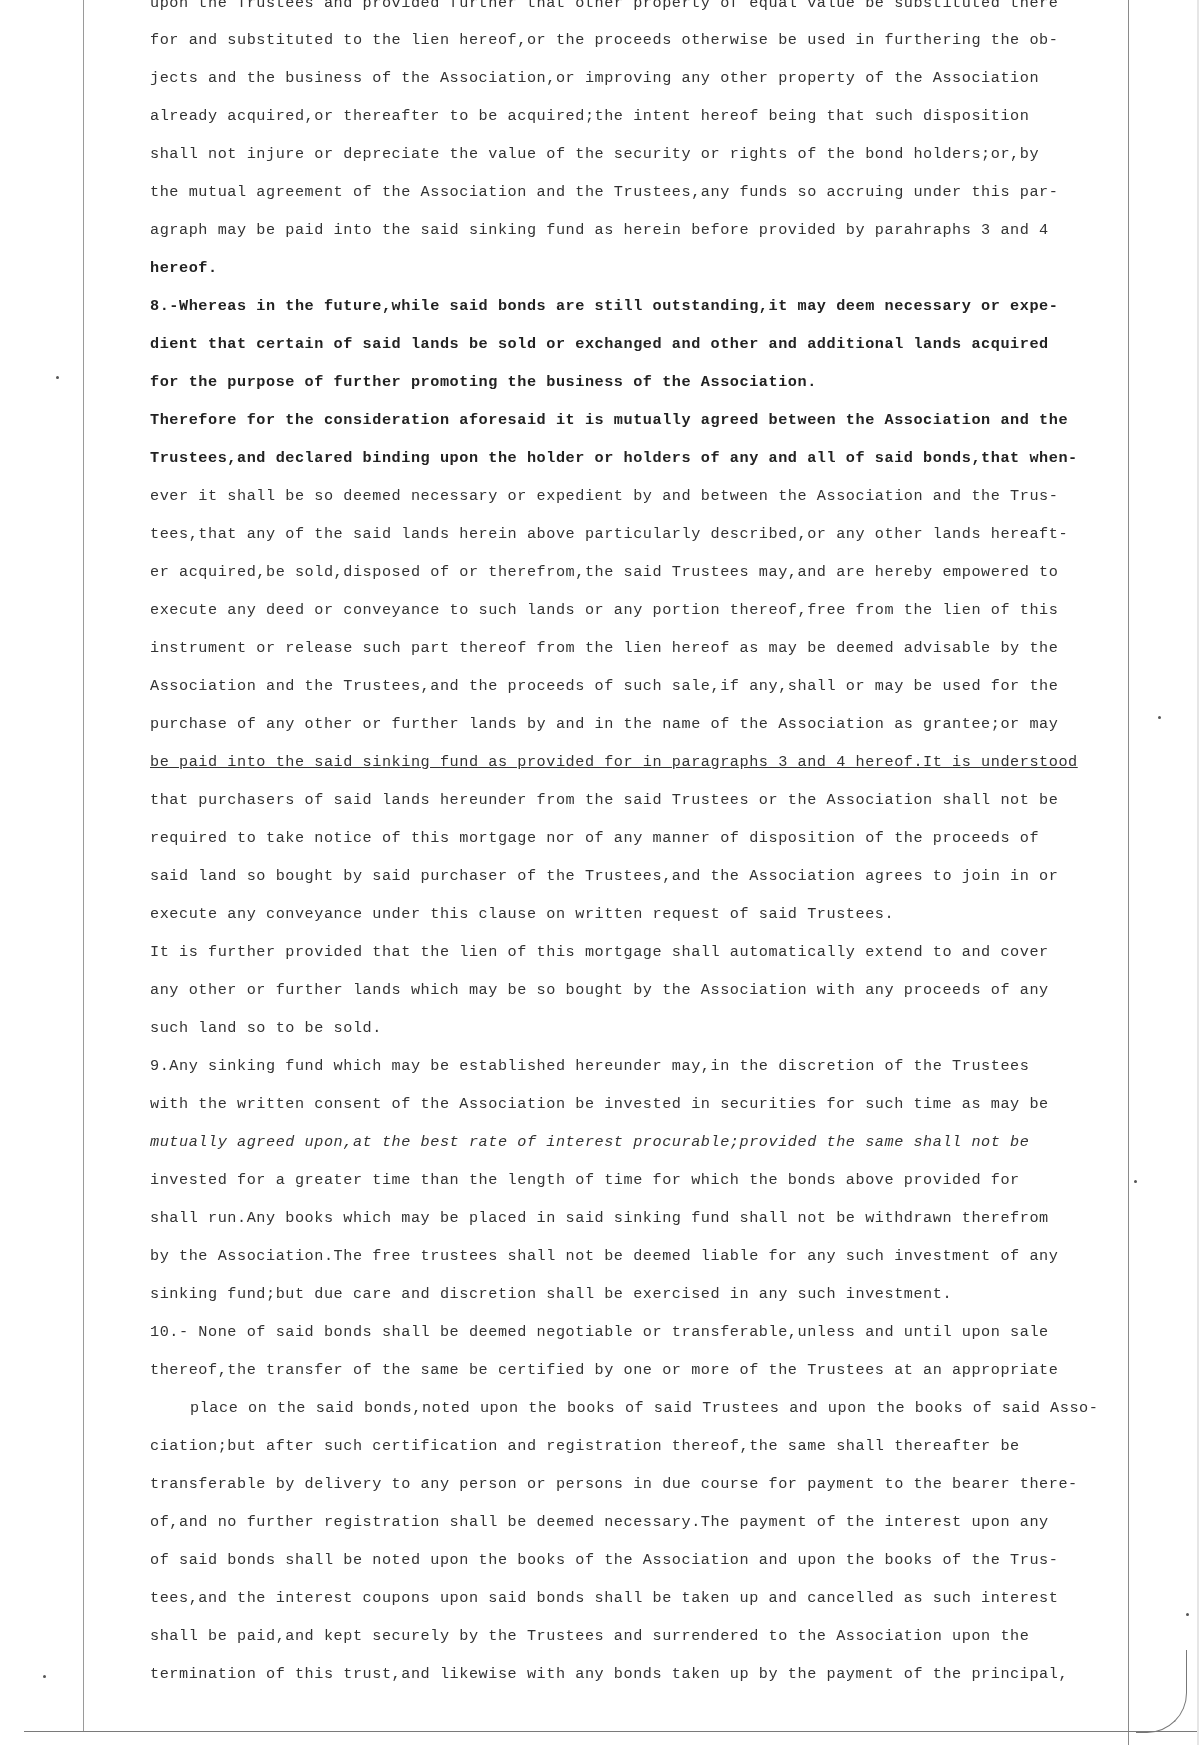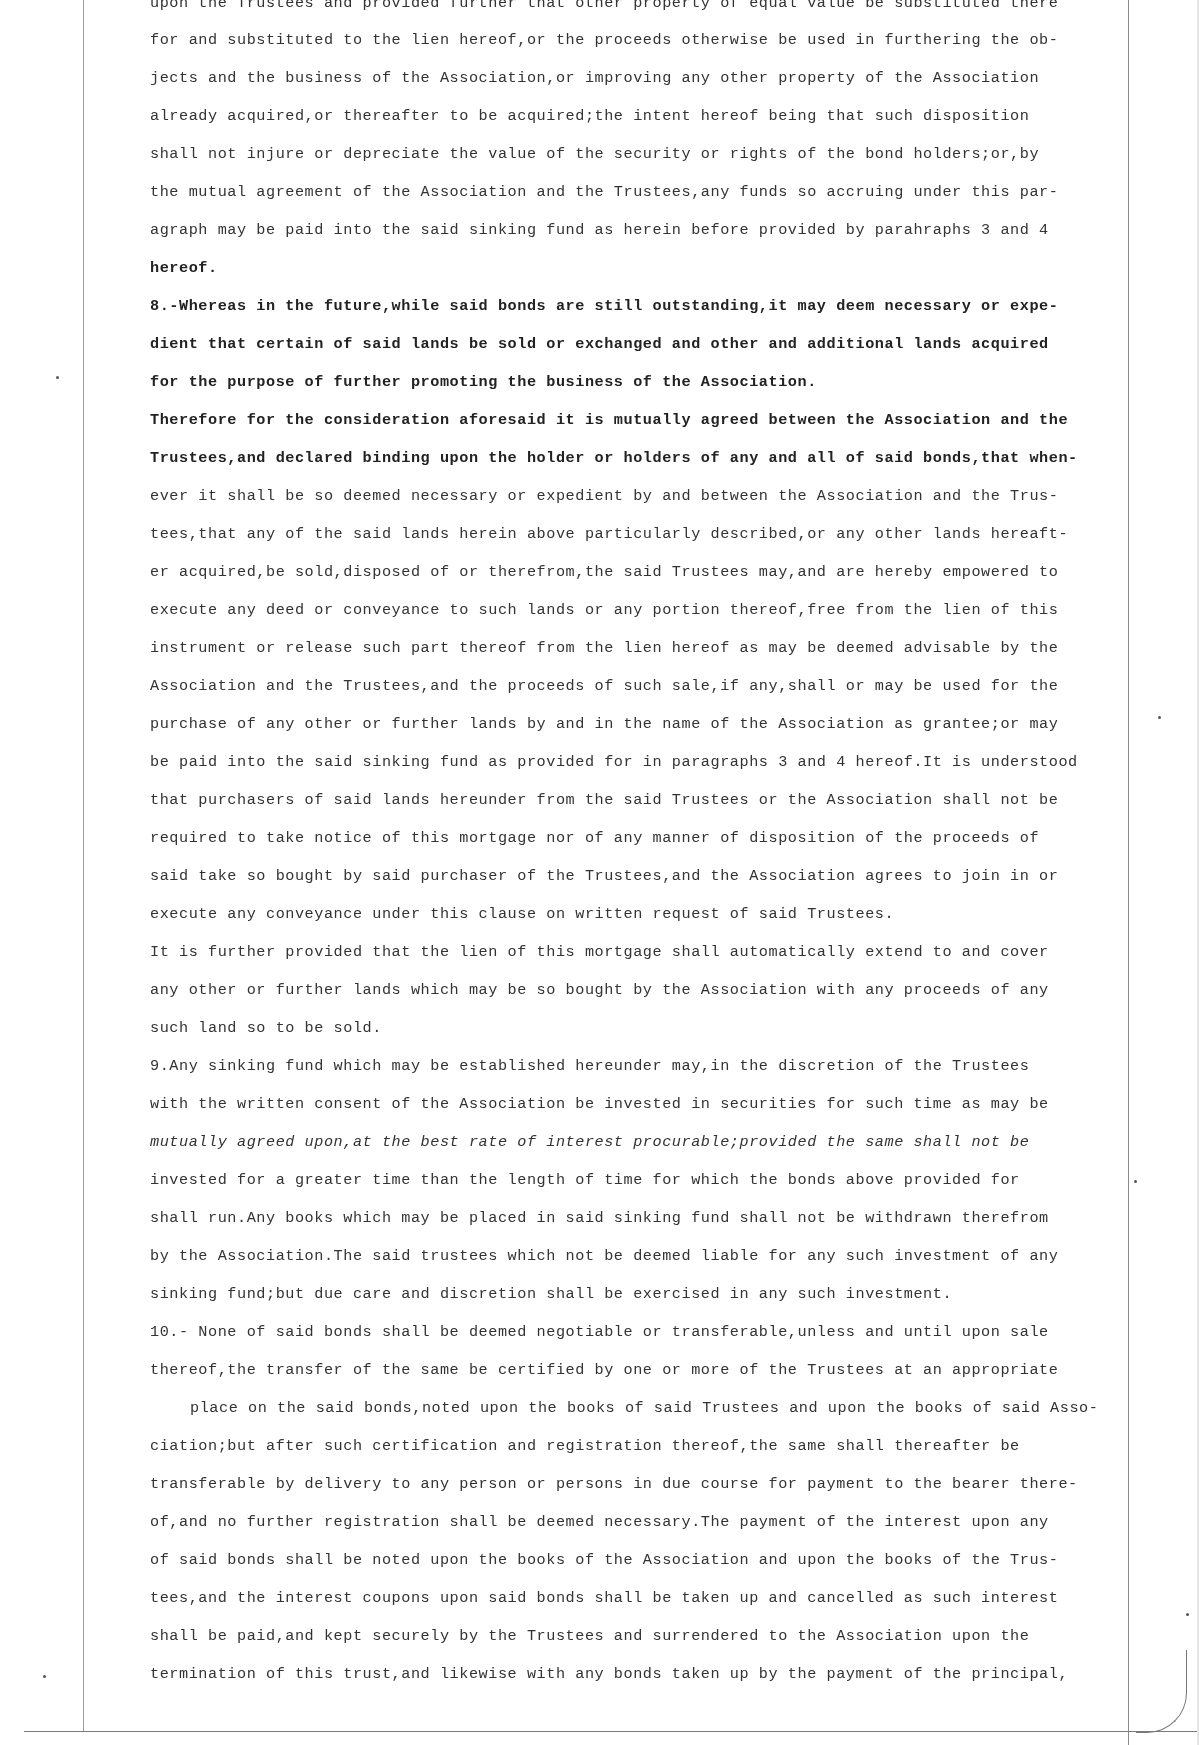--- a/index.html
+++ b/index.html
@@ -50,34 +50,34 @@
       <div class="line bold" style="top: 372px;">for the purpose of further promoting the business of the Association.</div>
       <div class="line bold" style="top: 410px;">Therefore for the consideration aforesaid it is mutually agreed between the Association and the</div>
       <div class="line bold" style="top: 448px;">Trustees,and declared binding upon the holder or holders of any and all of said bonds,that when-</div>
       <div class="line" style="top: 486px;">ever it shall be so deemed necessary or expedient by and between the Association and the Trus-</div>
       <div class="line" style="top: 524px;">tees,that any of the said lands herein above particularly described,or any other lands hereaft-</div>
       <div class="line" style="top: 562px;">er acquired,be sold,disposed of or therefrom,the said Trustees may,and are hereby empowered to</div>
       <div class="line" style="top: 600px;">execute any deed or conveyance to such lands or any portion thereof,free from the lien of this</div>
       <div class="line" style="top: 638px;">instrument or release such part thereof from the lien hereof as may be deemed advisable by the</div>
       <div class="line" style="top: 676px;">Association and the Trustees,and the proceeds of such sale,if any,shall or may be used for the</div>
       <div class="line" style="top: 714px;">purchase of any other or further lands by and in the name of the Association as grantee;or may</div>
-      <div class="line" style="top: 752px;">be paid into the said sinking fund as provided for in paragraphs 3 and 4 hereof.It is understood</div>
+      <div class="line" style="top: 752px; text-decoration: underline;">be paid into the said sinking fund as provided for in paragraphs 3 and 4 hereof.It is understood</div>
       <div class="line" style="top: 790px;">that purchasers of said lands hereunder from the said Trustees or the Association shall not be</div>
       <div class="line" style="top: 828px;">required to take notice of this mortgage nor of any manner of disposition of the proceeds of</div>
-      <div class="line" style="top: 866px;">said take so bought by said purchaser of the Trustees,and the Association agrees to join in or</div>
+      <div class="line" style="top: 866px;">said land so bought by said purchaser of the Trustees,and the Association agrees to join in or</div>
       <div class="line" style="top: 904px;">execute any conveyance under this clause on written request of said Trustees.</div>
       <div class="line" style="top: 942px;">It is further provided that the lien of this mortgage shall automatically extend to and cover</div>
       <div class="line" style="top: 980px;">any other or further lands which may be so bought by the Association with any proceeds of any</div>
       <div class="line" style="top: 1018px;">such land so to be sold.</div>
       <div class="line" style="top: 1056px;">9.Any sinking fund which may be established hereunder may,in the discretion of the Trustees</div>
       <div class="line" style="top: 1094px;">with the written consent of the Association be invested in securities for such time as may be</div>
       <div class="line" style="top: 1132px; font-style: italic;">mutually agreed upon,at the best rate of interest procurable;provided the same shall not be</div>
       <div class="line" style="top: 1170px;">invested for a greater time than the length of time for which the bonds above provided for</div>
       <div class="line" style="top: 1208px;">shall run.Any books which may be placed in said sinking fund shall not be withdrawn therefrom</div>
-      <div class="line" style="top: 1246px;">by the Association.The said trustees which not be deemed liable for any such investment of any</div>
+      <div class="line" style="top: 1246px;">by the Association.The free trustees shall not be deemed liable for any such investment of any</div>
       <div class="line" style="top: 1284px;">sinking fund;but due care and discretion shall be exercised in any such investment.</div>
       <div class="line" style="top: 1322px;">10.- None of said bonds shall be deemed negotiable or transferable,unless and until upon sale</div>
       <div class="line" style="top: 1360px;">thereof,the transfer of the same be certified by one or more of the Trustees at an appropriate</div>
       <div class="line" style="top: 1398px; margin-left: 40px;">place on the said bonds,noted upon the books of said Trustees and upon the books of said Asso-</div>
       <div class="line" style="top: 1436px;">ciation;but after such certification and registration thereof,the same shall thereafter be</div>
       <div class="line" style="top: 1474px;">transferable by delivery to any person or persons in due course for payment to the bearer there-</div>
       <div class="line" style="top: 1512px;">of,and no further registration shall be deemed necessary.The payment of the interest upon any</div>
       <div class="line" style="top: 1550px;">of said bonds shall be noted upon the books of the Association and upon the books of the Trus-</div>
       <div class="line" style="top: 1588px;">tees,and the interest coupons upon said bonds shall be taken up and cancelled as such interest</div>
       <div class="line" style="top: 1626px;">shall be paid,and kept securely by the Trustees and surrendered to the Association upon the</div>

